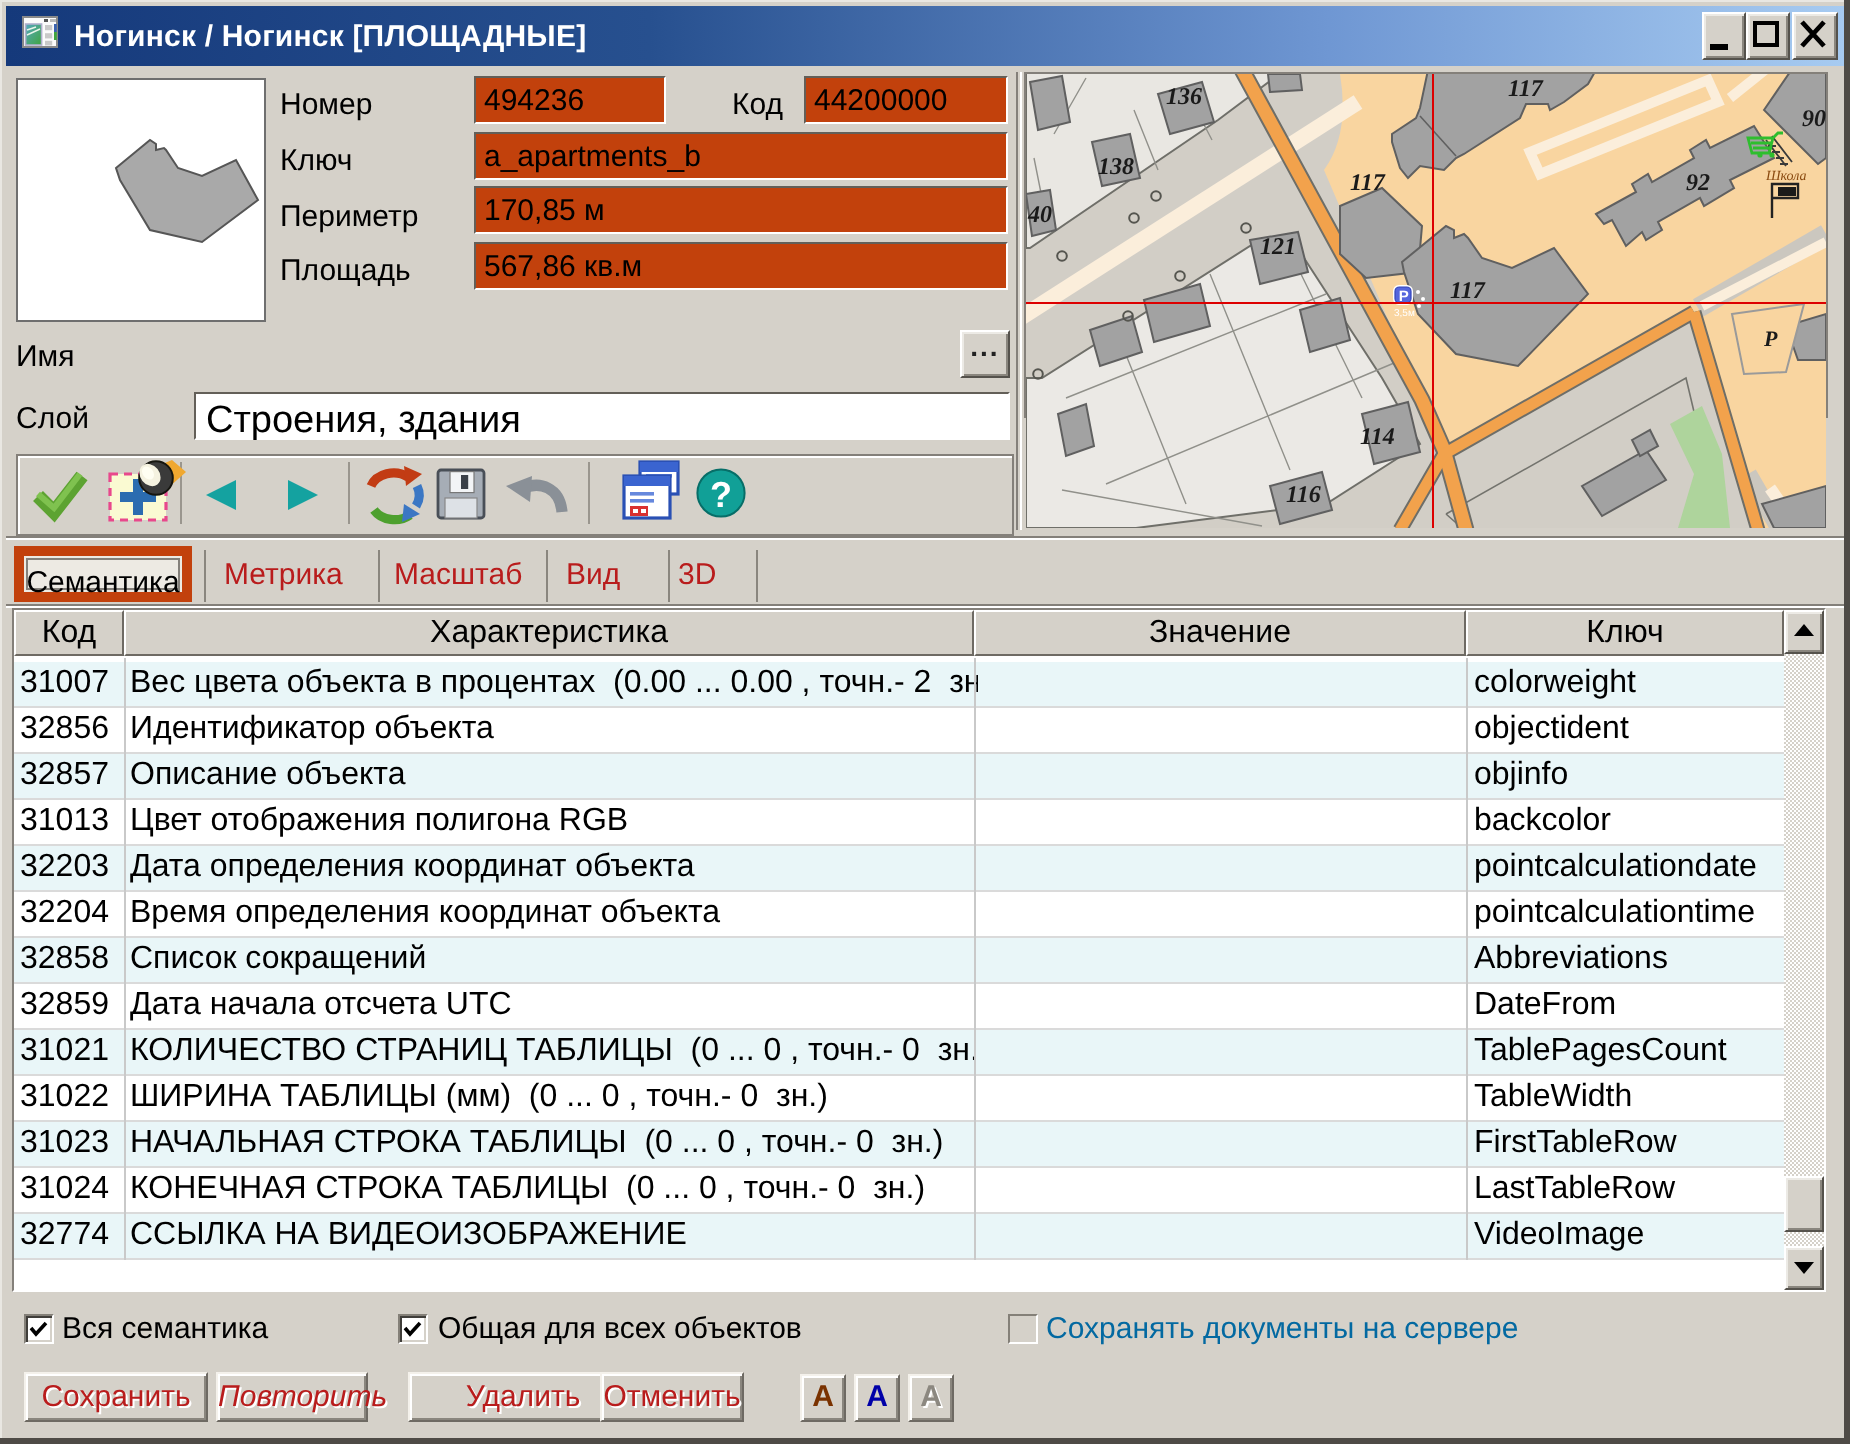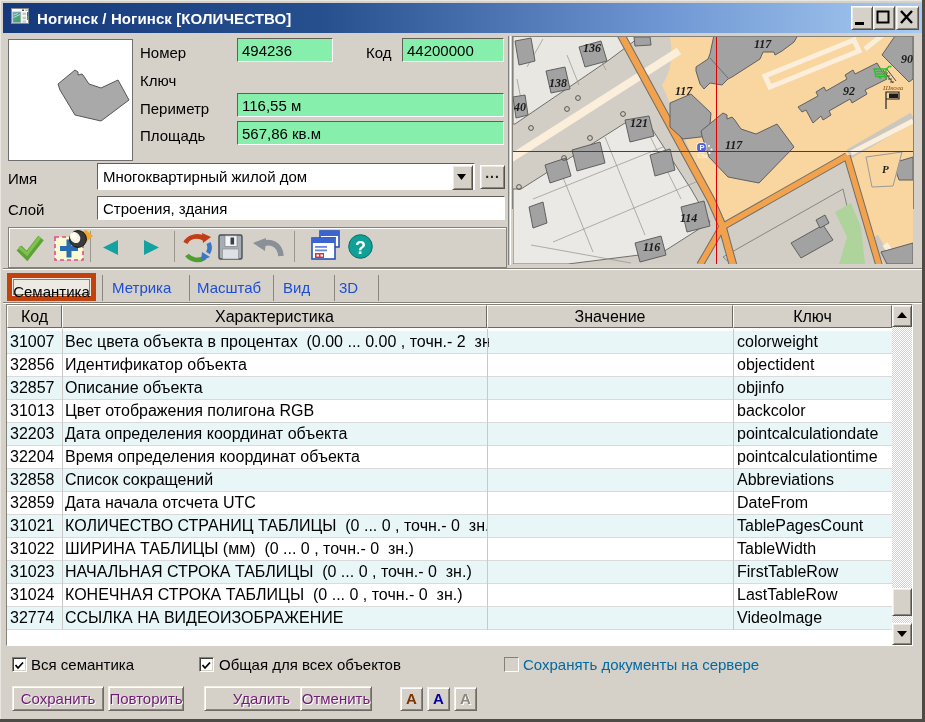--- a/index.html
+++ b/index.html
@@ -1,39 +1,39 @@
 <!DOCTYPE html>
 <html><head>
 <meta charset="utf-8">
 <style>
   html,body{margin:0;padding:0;}
   body{width:925px;height:722px;overflow:hidden;font-family:"Liberation Sans",sans-serif;}
   .win{position:absolute;left:0;top:0;width:925px;height:722px;background:#d5d1c9;}
   .abs{position:absolute;}
   .sunken{border-top:1px solid #635f58;border-left:1px solid #635f58;border-right:1px solid #fff;border-bottom:1px solid #fff;}
-  .field{background:#86efac;font-size:15px;color:#000;padding:3px 0 0 4px;box-sizing:border-box;white-space:nowrap;overflow:hidden;}
+  .field{background:#c2410c;font-size:15px;color:#000;padding:3px 0 0 4px;box-sizing:border-box;white-space:nowrap;overflow:hidden;}
   .lbl{font-size:15px;color:#000;white-space:nowrap;}
   
   .title{left:3px;top:3px;width:919px;height:30px;background:linear-gradient(to right,#15397b 0%,#27508f 35%,#6f97d3 72%,#a7cbf1 100%);}
   .title .txt{position:absolute;left:34px;top:7px;color:#fff;font-size:15px;font-weight:bold;letter-spacing:0.1px;}
   .tbtn{position:absolute;top:3px;width:20px;height:22px;background:#d5d1c9;border-top:1px solid #fff;border-left:1px solid #fff;border-right:1px solid #55524c;border-bottom:1px solid #55524c;box-shadow:inset 1px 1px 0 #eceae5, inset -1px -1px 0 #8a867e;}
   
   .tabsep{width:1px;background:#8a867e;top:275px;height:26px;}
-  .tablbl{top:279px;font-size:15px;color:#1d4ed8;}
+  .tablbl{top:279px;font-size:15px;color:#b91c1c;}
   
   .hcell{position:absolute;top:0;height:23px;background:#d5d1c9;border-top:1px solid #fff;border-left:1px solid #fff;border-right:1px solid #6e6a63;border-bottom:1px solid #6e6a63;box-sizing:border-box;text-align:center;font-size:16px;padding-top:2px;}
   .trow{position:absolute;left:0;width:885px;height:23px;overflow:hidden;}
   .c1{position:absolute;left:3px;top:2px;font-size:16px;white-space:pre;}
   .c2{position:absolute;left:58px;top:2px;font-size:16px;width:424px;overflow:hidden;white-space:pre;}
   .c4{position:absolute;left:730px;top:2px;font-size:16px;white-space:pre;}
   .vline{position:absolute;top:0;width:1px;height:301px;background:#c9c9c9;}
   
   .cb{position:absolute;width:13px;height:13px;background:#fff;border-top:1px solid #848078;border-left:1px solid #848078;border-right:1px solid #fff;border-bottom:1px solid #fff;box-shadow:inset 1px 1px 0 #403e3a, inset -1px -1px 0 #d5d1c9;}
   .sbtn{background:#d5d1c9;border-top:1px solid #fff;border-left:1px solid #fff;border-right:1px solid #55524c;border-bottom:1px solid #55524c;box-shadow:inset 1px 1px 0 #eceae5, inset -1px -1px 0 #8a867e;box-sizing:border-box;}
-  .btn{position:absolute;top:686px;height:25px;background:#d5d1c9;border-top:1px solid #f4f1eb;border-left:1px solid #f4f1eb;border-right:1px solid #6e6a63;border-bottom:1px solid #6e6a63;box-shadow:inset 1px 1px 0 #fff, inset -1px -1px 0 #8a867e;box-sizing:border-box;text-align:center;font-size:15px;color:#701a75;text-shadow:1px 1px 0 #ffffff;padding-top:3px;}
+  .btn{position:absolute;top:686px;height:25px;background:#d5d1c9;border-top:1px solid #f4f1eb;border-left:1px solid #f4f1eb;border-right:1px solid #6e6a63;border-bottom:1px solid #6e6a63;box-shadow:inset 1px 1px 0 #fff, inset -1px -1px 0 #8a867e;box-sizing:border-box;text-align:center;font-size:15px;color:#b91c1c;text-shadow:1px 1px 0 #ffffff;padding-top:3px;}
 </style>
 </head>
 <body>
 <div class="win">
 
   <div class="abs" style="left:0;top:0;width:925px;height:1px;background:#e9e7e2;"></div>
   <div class="abs" style="left:0;top:0;width:1px;height:722px;background:#e9e7e2;"></div>
   <div class="abs" style="left:0;top:719px;width:925px;height:3px;background:#4e4b46;"></div>
   <div class="abs" style="left:922px;top:0;width:3px;height:722px;background:#4e4b46;"></div>
 
@@ -48,21 +48,21 @@
           <stop offset="1" stop-color="#3fa53f"></stop>
       </linearGradient>
       <rect x="1.8" y="4" width="8" height="10.5" fill="url(#gic)" stroke="#b0b0cc" stroke-width="0.8"></rect>
       <path d="M2.5 7 L7 5.5 M2.5 9.5 L9 6.5" stroke="#e8f4e8" stroke-width="0.7" fill="none"></path>
       <rect x="11.5" y="4.5" width="3.6" height="2.6" fill="#c9c9c9"></rect>
       <rect x="11.5" y="8.6" width="3.6" height="2.6" fill="#c9c9c9"></rect>
       <rect x="11.5" y="12.4" width="3.6" height="2.3" fill="#c9c9c9"></rect>
       <rect x="16" y="4" width="1.4" height="4" fill="#3a62b0"></rect>
       <rect x="16" y="8" width="1.4" height="4" fill="#3fa53f"></rect>
     </svg>
-    <div class="txt">Ногинск / Ногинск [КОЛИЧЕСТВО]</div>
+    <div class="txt">Ногинск / Ногинск [ПЛОЩАДНЫЕ]</div>
     <div class="tbtn" style="left:848px;"><svg width="18" height="20">
           <rect x="3" y="15" width="9" height="3" fill="#000"></rect>
         </svg></div>
     <div class="tbtn" style="left:870px;"><svg width="18" height="20">
           <rect x="3.5" y="4.5" width="11" height="11" fill="none" stroke="#000" stroke-width="2"></rect>
         </svg></div>
     <div class="tbtn" style="left:893px;width:21px;"><svg width="19" height="20">
           <path d="M4 4 L15 16 M15 4 L4 16" stroke="#000" stroke-width="2.4"></path>
         </svg></div>
   </div>
@@ -73,36 +73,29 @@
     </svg>
   </div>
 
   <div class="abs lbl" style="left:140px;top:44px;">Номер</div>
   <div class="abs lbl" style="left:140px;top:72px;">Ключ</div>
   <div class="abs lbl" style="left:140px;top:100px;">Периметр</div>
   <div class="abs lbl" style="left:140px;top:127px;">Площадь</div>
   <div class="abs lbl" style="left:366px;top:44px;">Код</div>
   <div class="abs field sunken" style="left:237px;top:38px;width:96px;height:24px;">494236</div>
   <div class="abs field sunken" style="left:402px;top:38px;width:102px;height:24px;">44200000</div>
-  <div class="abs field sunken" style="left:237px;top:93px;width:267px;height:24px;">116,55 м</div>
+  <div class="abs field sunken" style="left:237px;top:66px;width:267px;height:24px;">a_apartments_b</div>
+  <div class="abs field sunken" style="left:237px;top:93px;width:267px;height:24px;">170,85 м</div>
   <div class="abs field sunken" style="left:237px;top:121px;width:267px;height:24px;">567,86 кв.м</div>
 
   <div class="abs lbl" style="left:8px;top:170px;">Имя</div>
-  <div class="abs sunken" style="left:97px;top:163px;width:378px;height:27px;background:#fff;box-sizing:border-box;">
-    <div style="position:absolute;left:5px;top:4px;font-size:15px;white-space:nowrap;">Многоквартирный жилой дом</div>
-    <div style="position:absolute;right:1px;top:1px;width:19px;height:23px;background:#d5d1c9;border-top:1px solid #fff;border-left:1px solid #fff;border-right:1px solid #55524c;border-bottom:1px solid #55524c;box-shadow:inset 1px 1px 0 #eceae5, inset -1px -1px 0 #8a867e;">
-      <svg width="17" height="21">
-          <polygon points="4,8 13,8 8.5,14" fill="#000"></polygon>
-        </svg>
-    </div>
-  </div>
   <div class="abs" style="left:480px;top:165px;width:25px;height:24px;background:#d5d1c9;border-top:1px solid #fff;border-left:1px solid #fff;border-right:1px solid #55524c;border-bottom:1px solid #55524c;box-shadow:inset 1px 1px 0 #eceae5, inset -1px -1px 0 #8a867e;box-sizing:border-box;text-align:center;font-size:14px;font-weight:bold;color:#222;line-height:15px;letter-spacing:1px;">...</div>
   <div class="abs lbl" style="left:8px;top:201px;">Слой</div>
   <div class="abs sunken" style="left:97px;top:196px;width:408px;height:24px;background:#fff;box-sizing:border-box;">
-    <div style="position:absolute;left:5px;top:3px;font-size:15px;white-space:nowrap;text-align:right;">Строения, здания</div>
+    <div style="position:absolute;left:5px;top:3px;font-size:19px;white-space:nowrap;text-align:right;">Строения, здания</div>
   </div>
 
   <div class="abs" style="left:8px;top:227px;width:497px;height:39px;border:1px solid #84807a;box-shadow:inset 1px 1px 0 #fff;"></div>
   <div class="abs" style="left:90px;top:231px;width:1px;height:31px;background:#9a968e;"></div>
   <div class="abs" style="left:174px;top:231px;width:1px;height:31px;background:#9a968e;"></div>
   <div class="abs" style="left:294px;top:231px;width:1px;height:31px;background:#9a968e;"></div>
   <svg class="abs" style="left:8px;top:227px;" width="497" height="39" viewBox="0 0 497 39">
     <path d="M11 21 L19 29 L33 11" stroke="#5da332" stroke-width="7" fill="none"></path>
     <path d="M11 20 L19 27 L32 10" stroke="#7fc24f" stroke-width="3" fill="none"></path>
     <rect x="47" y="10" width="28" height="23" fill="#fafad2" stroke="#e8488c" stroke-width="1.6" stroke-dasharray="4 3"></rect>
@@ -363,19 +356,19 @@
       </svg></div>
   <div class="abs lbl" style="left:31px;top:656px;text-align:center;">Вся семантика</div>
   <div class="cb" style="left:199px;top:657px;"><svg width="13" height="13">
         <path d="M2.5 6 L5 9 L10 3.5" stroke="#000" stroke-width="1.8" fill="none"></path>
       </svg></div>
   <div class="abs lbl" style="left:219px;top:656px;">Общая для всех объектов</div>
   <div class="abs" style="left:504px;top:657px;width:13px;height:13px;background:#d5d1c9;border-top:1px solid #848078;border-left:1px solid #848078;border-right:1px solid #fff;border-bottom:1px solid #fff;"></div>
   <div class="abs lbl" style="left:523px;top:656px;color:#0369a1;">Сохранять документы на сервере</div>
 
   <div class="btn" style="left:12px;width:92px;">Сохранить</div>
-  <div class="btn" style="left:108px;width:76px;">Повторить</div>
+  <div class="btn" style="left:108px;width:76px;font-style:italic;">Повторить</div>
   <div class="btn" style="left:204px;width:115px;">Удалить</div>
   <div class="btn" style="left:300px;width:72px;">Отменить</div>
   <div class="btn" style="left:400px;top:687px;width:23px;height:24px;padding-top:2px;color:#7a3200;font-weight:bold;text-shadow:none;font-size:15px;">A</div>
   <div class="btn" style="left:427px;top:687px;width:23px;height:24px;padding-top:2px;color:#0000a8;font-weight:bold;text-shadow:none;font-size:15px;">A</div>
   <div class="btn" style="left:454px;top:687px;width:23px;height:24px;padding-top:2px;color:#8c8880;font-weight:bold;font-size:15px;">A</div>
 </div>
 
 </body></html>

